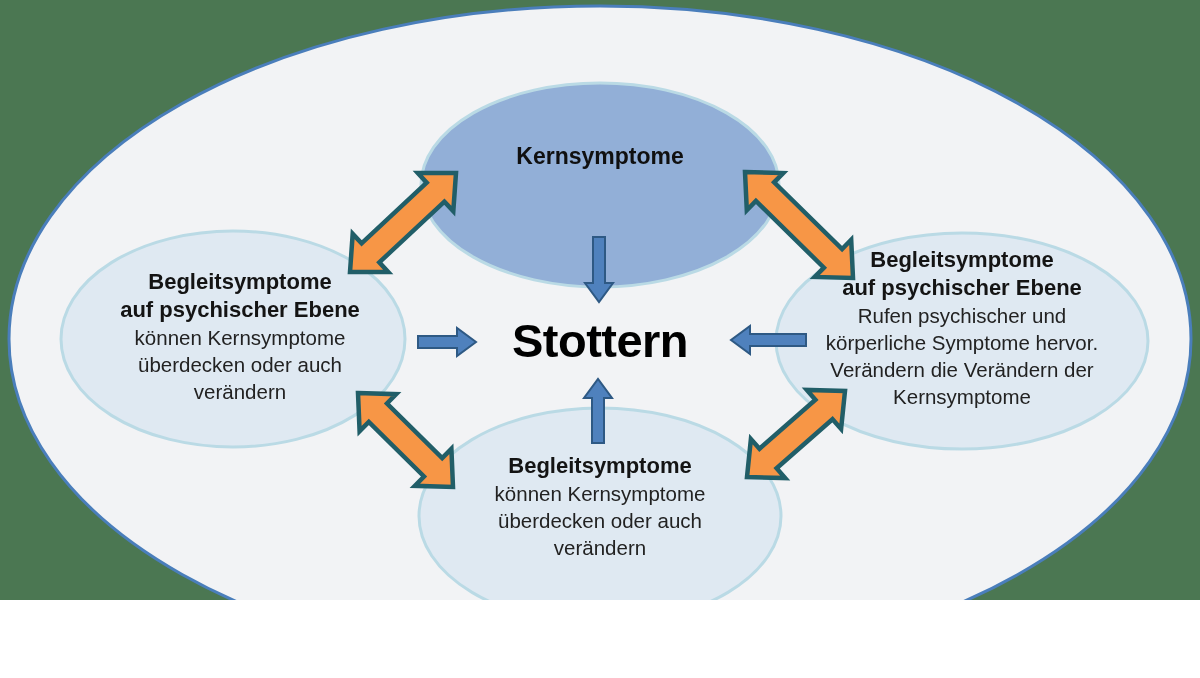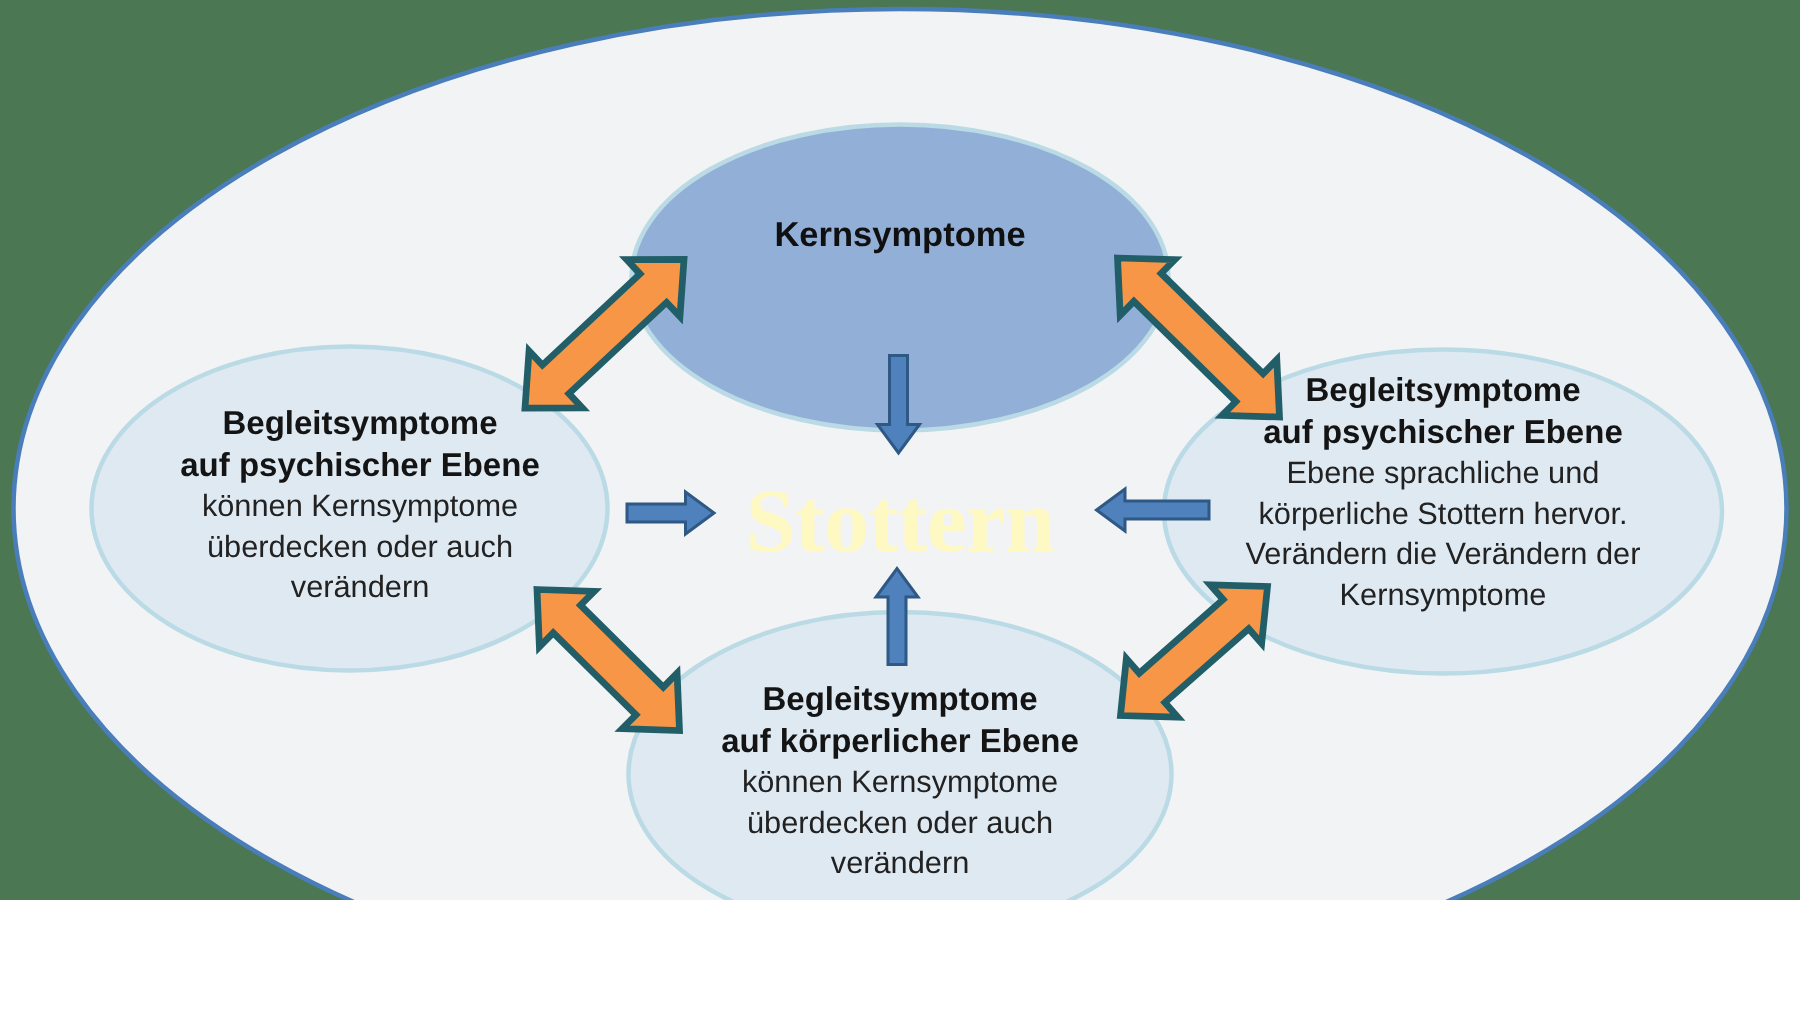--- a/index.html
+++ b/index.html
@@ -37,21 +37,21 @@
     line-height: 27px;
     color: #222;
   }
   .line { display: block; }
   .top-label {
     left: 420px; top: 143px; width: 360px;
     font-weight: bold; font-size: 23px; color: #101010;
   }
   .center-label {
     left: 440px; top: 313px; width: 320px;
-    font-weight: bold; font-size: 60px; letter-spacing: -0.5px; color: #fef9c3; font-family: Liberation Serif, serif;
+    font-weight: bold; font-size: 47px; letter-spacing: -0.5px; color: #000000;
   }
   .left-block  { left: 65px;  top: 268px; width: 350px; }
   .right-block { left: 787px; top: 246px; width: 350px; }
   .bottom-block{ left: 420px; top: 452px; width: 360px; }
 </style>
 </head>
 <body>
 
 <div class="stage">
 
@@ -93,31 +93,30 @@
       <span class="line">verändern</span>
     </div>
   </div>
 
   <div class="txt right-block">
     <div class="node-title">
       <span class="line">Begleitsymptome</span>
       <span class="line">auf psychischer Ebene</span>
     </div>
     <div class="node-body">
-      <span class="line">Ebene sprachliche und</span>
-      <span class="line">körperliche Stottern hervor.</span>
+      <span class="line">Rufen psychischer und</span>
+      <span class="line">körperliche Symptome hervor.</span>
       <span class="line">Verändern die Verändern der</span>
       <span class="line">Kernsymptome</span>
     </div>
   </div>
 
   <div class="txt bottom-block">
     <div class="node-title">
       <span class="line">Begleitsymptome</span>
-      <span class="line">auf körperlicher Ebene</span>
     </div>
     <div class="node-body">
       <span class="line">können Kernsymptome</span>
       <span class="line">überdecken oder auch</span>
       <span class="line">verändern</span>
     </div>
   </div>
 
 </div>
 

